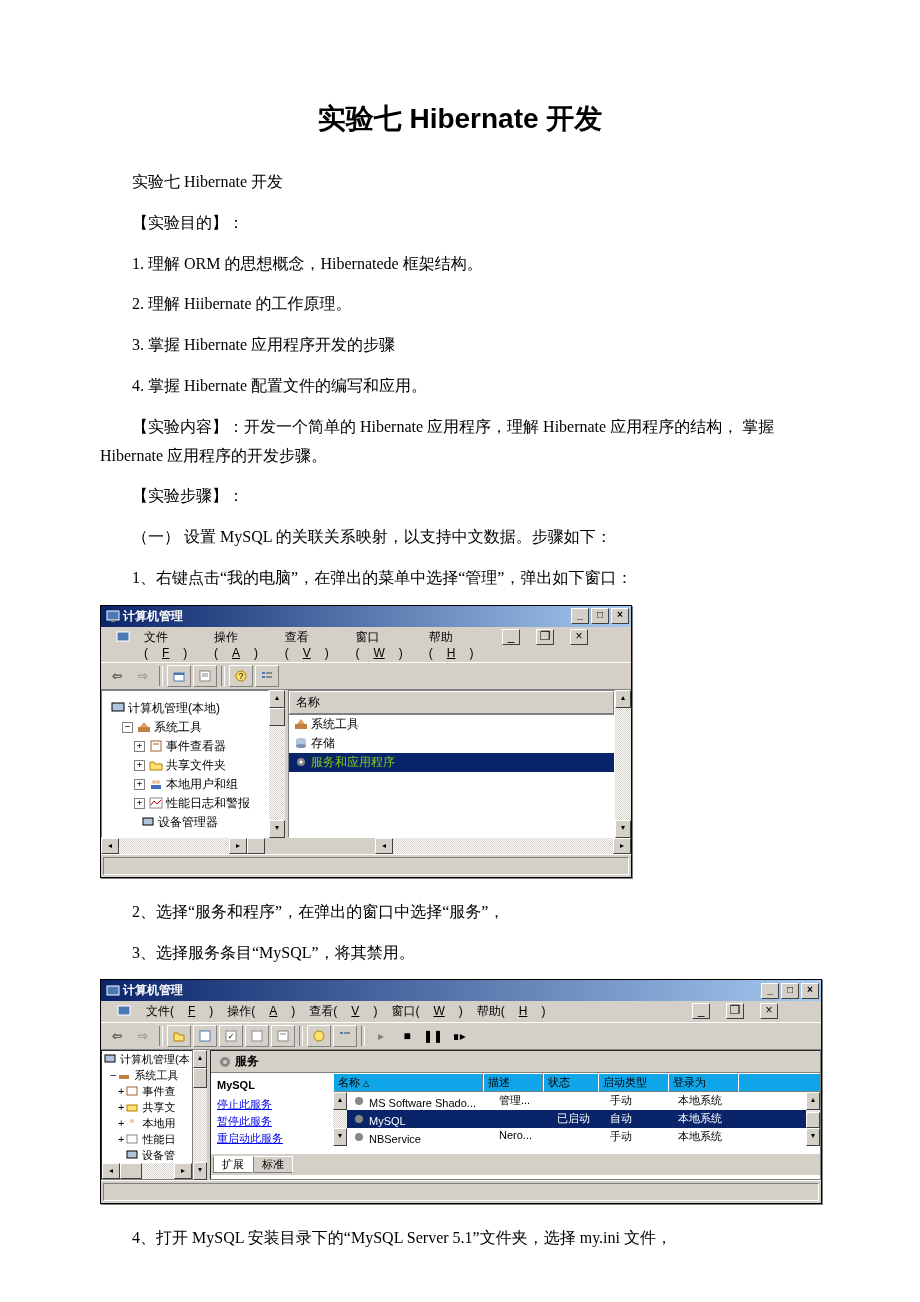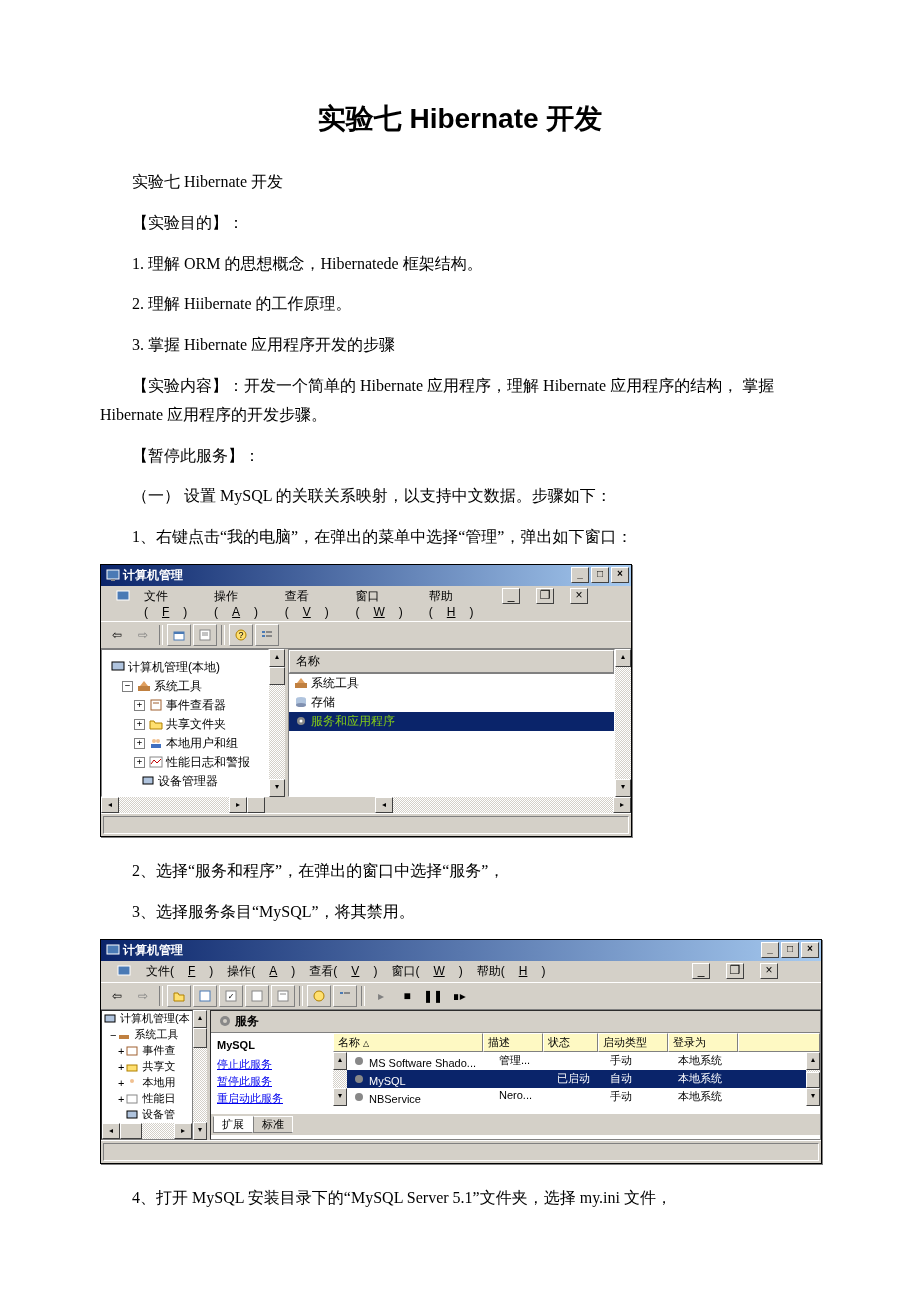--- a/index.html
+++ b/index.html
@@ -31,21 +31,21 @@
 .vsb .tr{flex:1;background:repeating-conic-gradient(#d4d0c8 0 25%,#fff 0 50%) 0 0/2px 2px}
 .statusbar{background:#d4d0c8;border-top:1px solid #fff;padding:2px;height:18px}
 .statuscell{border:1px solid #808080;border-right-color:#fff;border-bottom-color:#fff;height:16px}
 .win2body{display:flex}
 .svcpane{flex:1;background:#fff;border:1px inset #808080}
 .svchdr{background:#d4d0c8;font-size:12px;padding:2px 6px;font-weight:bold;border-bottom:1px solid #808080;display:flex;align-items:center}
 .svcleft{width:110px;padding:6px;font-size:11px}
 .svcleft .big{font-weight:bold;margin-bottom:6px}
 .svcleft a{color:#0000ee;text-decoration:underline;display:block;font-size:11px;margin:2px 0}
 .svctable{flex:1;font-size:11px}
-.svctable .hdr{display:flex;background:#fef9c3}
+.svctable .hdr{display:flex;background:#0ea5e9}
 .svctable .hdr .c{border:1px solid #fff;border-right-color:#808080;border-bottom-color:#808080;padding:1px 4px;font-size:11px}
 .svctable .row{display:flex}
 .svctable .row .c{padding:1px 4px;overflow:hidden;white-space:nowrap}
 .svctable .row.sel{background:#0a246a;color:#fff}
 .tabs{background:#d4d0c8;padding:2px;font-size:11px}
 .tab{display:inline-block;border:1px solid #808080;border-top-color:#fff;border-right-color:#fff;padding:0 8px;background:#d4d0c8;font-size:11px}
 .hsb{display:flex;background:#d4d0c8;height:16px;align-items:stretch}
 .hsb .ab{width:16px;border:1px solid #fff;border-right-color:#404040;border-bottom-color:#404040;font-size:8px;text-align:center;line-height:14px}
 .hsb .tr{flex:1;background:repeating-conic-gradient(#d4d0c8 0 25%,#fff 0 50%) 0 0/2px 2px}
 .iconbox{width:16px;height:16px;display:inline-flex;align-items:center;justify-content:center;margin-right:2px}
@@ -57,22 +57,23 @@
 </head>
 <body>
 
 <div class="page">
 <h1>实验七 Hibernate 开发</h1>
 <div class="para">实验七 Hibernate 开发</div>
 <div class="para">【实验目的】：</div>
 <div class="para">1. 理解 ORM 的思想概念，Hibernatede 框架结构。</div>
 <div class="para">2. 理解 Hiibernate 的工作原理。</div>
 <div class="para">3. 掌握 Hibernate 应用程序开发的步骤</div>
+<div class="para">4. 掌握 Hibernate 配置文件的编写和应用。</div>
 <div class="para" style="text-indent:2em">【实验内容】：开发一个简单的 Hibernate 应用程序，理解 Hibernate 应用程序的结构， 掌握 Hibernate 应用程序的开发步骤。</div>
-<div class="para">【暂停此服务】：</div>
+<div class="para">【实验步骤】：</div>
 <div class="para">（一） 设置 MySQL 的关联关系映射，以支持中文数据。步骤如下：</div>
 <div class="para">1、右键点击“我的电脑”，在弹出的菜单中选择“管理”，弹出如下窗口：</div>
 
 <div class="win" style="width:530px">
 <div class="titlebar">
   <span class="iconbox">
           <svg width="14" height="14">
             <rect x="1" y="2" width="12" height="9" fill="#4a7ab5" stroke="#fff"></rect>
             <rect x="5" y="11" width="4" height="2" fill="#888"></rect>
           </svg>

